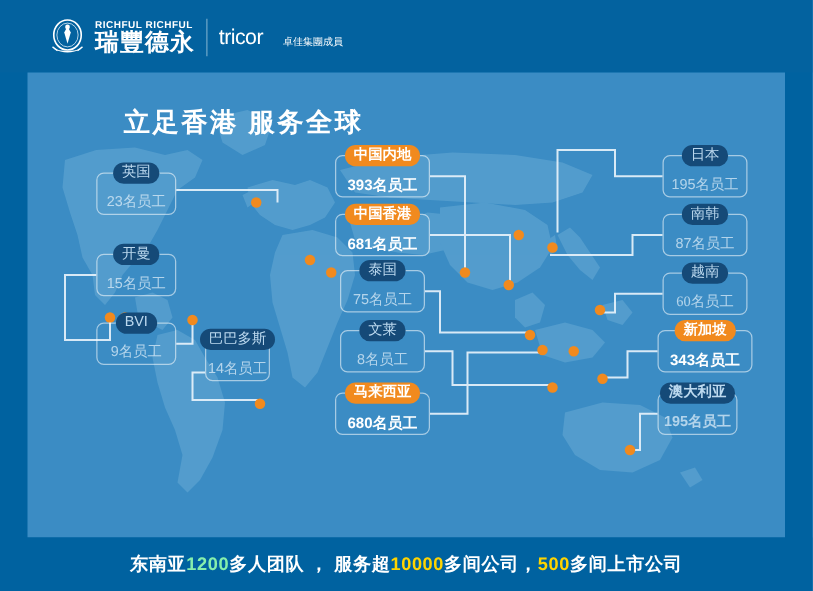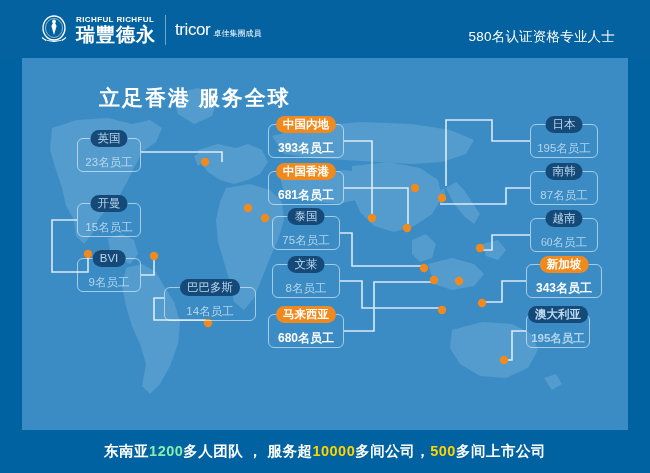--- a/index.html
+++ b/index.html
@@ -28,21 +28,21 @@
     color:#ffffff; font-size:8px; font-weight:bold; letter-spacing:.4px;
     line-height:9px; white-space:nowrap;
   }
   #logo-cn {
     color:#ffffff; font-size:19px; font-weight:bold; letter-spacing:1px;
     line-height:21px; white-space:nowrap;
   }
   #logo-divider {
     width:1px; height:30px; background:#6ea6c9; margin:0 9px;
   }
-  #tricor-wrap { display:flex; align-items:flex-end; }
+  #tricor-wrap { display:flex; align-items:flex-end;gap:13px; }
   #tricor {
     color:#ffffff; font-size:17px; letter-spacing:-.4px; line-height:18px;
     font-weight:normal;
   }
   #tricor-sub {
     color:#ffffff; font-size:8px; line-height:11px; margin-left:3px;
     white-space:nowrap;
   }
   #header-right {
     position:absolute; right:35px; top:28px;
@@ -134,21 +134,20 @@
       <div id="logo-en">RICHFUL RICHFUL</div>
       <div id="logo-cn">瑞豐德永</div>
     </div>
     <div id="logo-divider"></div>
     <div id="tricor-wrap">
       <div id="tricor">tricor</div>
       <div id="tricor-sub">卓佳集團成員</div>
     </div>
   </div>
 
-  <div id="header-right">580名认证资格专业人士</div>
 </div>
 
 <div id="panel">
   <div id="panel-inner">
 
     <svg id="map-layer" viewBox="0 0 606 372">
       <g fill="#5ba2d0" opacity="0.75">
 
         <path d="M30 70 L55 62 L86 60 L110 66 L128 62 L140 70 L134 84 L120 94 L112 110
                  L104 126 L96 140 L86 150 L76 162 L70 176 L62 186 L54 178 L52 162
@@ -256,21 +255,21 @@
           <div class="count">23名员工</div>
         </div>
         <div class="label-box" style="left: 55px; top: 145px; width: 64px;">
           <div class="pill">开曼</div>
           <div class="count">15名员工</div>
         </div>
         <div class="label-box" style="left: 55px; top: 200px; width: 64px;">
           <div class="pill">BVI</div>
           <div class="count">9名员工</div>
         </div>
-        <div class="label-box" style="left: 142px; top: 229px; width: 92px;">
+        <div class="label-box" style="left: 142px; top: 213px; width: 52px;">
           <div class="pill">巴巴多斯</div>
           <div class="count">14名员工</div>
         </div>
         <div class="label-box hl" style="left: 246px; top: 66px; width: 76px;">
           <div class="pill">中国内地</div>
           <div class="count">393名员工</div>
         </div>
         <div class="label-box hl" style="left: 246px; top: 113px; width: 76px; align-items: flex-end;">
           <div class="pill">中国香港</div>
           <div class="count">681名员工</div>

